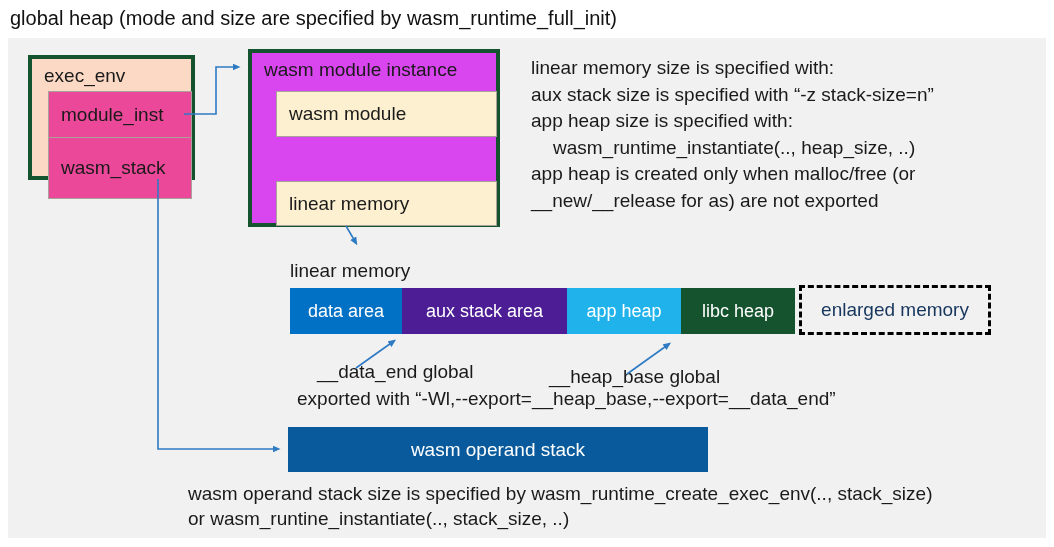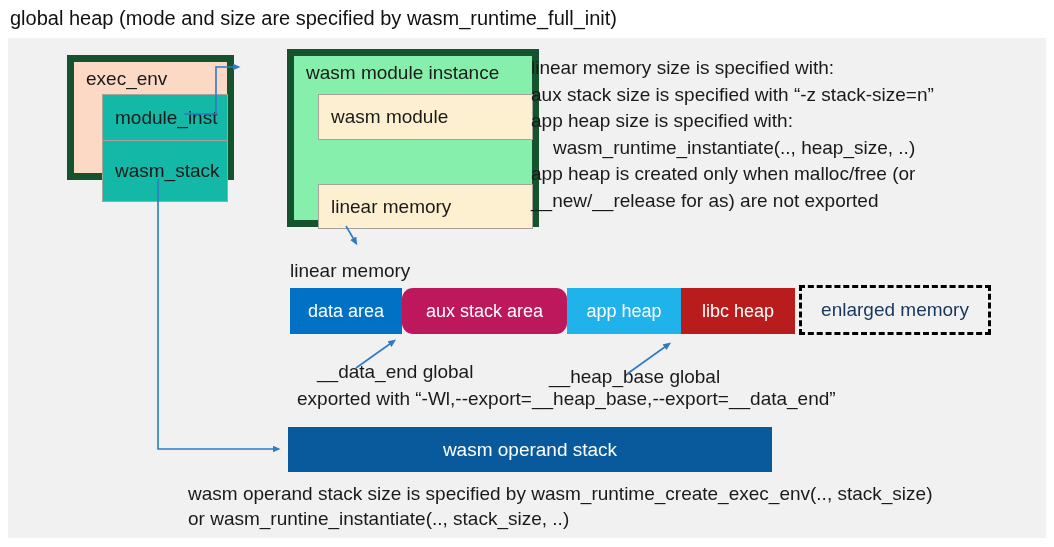--- a/index.html
+++ b/index.html
@@ -2,26 +2,26 @@
 <html><head>
 <meta charset="utf-8">
 <style>
   html,body{margin:0;padding:0;background:#ffffff;}
   body{font-family:"Liberation Sans", sans-serif; color:#1a1a1a;}
   #stage{position:relative;width:1054px;height:547px;background:#ffffff;overflow:hidden;}
   .panel{position:absolute;left:8px;top:38px;width:1038px;height:500px;background:#f1f1f1;}
   .title{position:absolute;left:10px;top:7px;font-size:20px;color:#111;}
 
   
-  .struct{position:absolute;border:7px solid #14532d;box-sizing:border-box;margin-left:39px;}
+  .struct{position:absolute;border:4px solid #14532d;box-sizing:border-box;}
   .struct .hdr{position:absolute;left:0;top:0;right:0;padding:6px 0 0 12px;font-size:19px;}
   .cell{position:absolute;border:1px solid #a9a29b;box-sizing:border-box;display:flex;align-items:center;padding-left:12px;font-size:19px;}
 
   #exec-env{left:28px;top:55px;width:167px;height:125px;background:#fcd9c4;}
-  #exec-env .cell{left:28px;right:-1px;background:#14b8a6;}
+  #exec-env .cell{left:16px;right:-1px;background:#ec4899;}
   #exec-row-0{top:32px;height:47px;}
   #exec-row-1{top:78px;height:62px;}
 
   #mod-inst{left:248px;top:49px;width:252px;height:178px;background:#fdf0d0;}
   #mod-inst .cell{left:24px;right:-1px;background:#fdf0d0;}
   #mi-row-0{top:38px;height:46px;}
   #mi-row-1{top:83px;height:46px;}
   #mi-row-2{top:128px;height:45px;}
 
   
@@ -36,62 +36,62 @@
   #seg-1{left:402px;width:165px;}
   #seg-2{left:567px;width:114px;}
   #seg-3{left:681px;width:114px;}
   .enlarged{position:absolute;left:799px;top:285px;width:192px;height:50px;border:3px dashed #000;box-sizing:border-box;display:flex;align-items:center;justify-content:center;font-size:19px;}
 
   .ann{position:absolute;font-size:19px;white-space:nowrap;}
   #ann-data-end{left:317px;top:361px;}
   #ann-heap-base{left:549px;top:366px;}
   #ann-exported{left:297px;top:388px;}
 
-  .opstack{position:absolute;left:288px;top:427px;width:484px;height:45px;display:flex;align-items:center;justify-content:center;color:#fff;font-size:19px;}
+  .opstack{position:absolute;left:288px;top:427px;width:420px;height:45px;display:flex;align-items:center;justify-content:center;color:#fff;font-size:19px;}
 
   .notes-bottom{position:absolute;left:188px;top:481px;font-size:19px;line-height:25px;white-space:nowrap;}
 
   svg.wires{position:absolute;left:0;top:0;pointer-events:none;}
 </style>
 </head>
 <body>
 
 <div id="stage">
 
   <div class="panel"></div>
 
   <div class="title">global heap (mode and size are specified by wasm_runtime_full_init)</div>
 
   <div id="exec-env" class="struct" style="background: rgb(252, 217, 196);">
     <div class="hdr">exec_env</div>
     <div id="exec-row-0" class="cell">module_inst</div>
     <div id="exec-row-1" class="cell">wasm_stack</div>
   </div>
 
-  <div id="mod-inst" class="struct" style="background: #86efac; padding-left: 47px;">
+  <div id="mod-inst" class="struct" style="background: #d946ef; padding-left: 47px;">
     <div class="hdr">wasm module instance</div>
     <div id="mi-row-0" class="cell">wasm module</div>
     <div id="mi-row-2" class="cell">linear memory</div>
   </div>
 
   <div class="notes-top">
     <div>linear memory size is specified with:</div>
     <div>aux stack size is specified with “-z stack-size=n”</div>
     <div>app heap size is specified with:</div>
     <div class="ind">wasm_runtime_instantiate(.., heap_size, ..)</div>
     <div>app heap is created only when malloc/free (or</div>
     <div>__new/__release for as) are not exported</div>
   </div>
 
   <div class="lm-label">linear memory</div>
 
   <div id="seg-0" class="seg" style="background: rgb(0, 113, 197);">data area</div>
-  <div id="seg-1" class="seg" style="background: #be185d; border-radius: 11px;">aux stack area</div>
+  <div id="seg-1" class="seg" style="background: #4c1d95;">aux stack area</div>
   <div id="seg-2" class="seg" style="background: rgb(32, 178, 235);">app heap</div>
-  <div id="seg-3" class="seg" style="background: #b91c1c;">libc heap</div>
+  <div id="seg-3" class="seg" style="background: #14532d;">libc heap</div>
   <div class="enlarged" style="color: rgb(23, 54, 93);">enlarged memory</div>
 
   <div id="ann-data-end" class="ann">__data_end global</div>
   <div id="ann-heap-base" class="ann">__heap_base global</div>
   <div id="ann-exported" class="ann">exported with “-Wl,--export=__heap_base,--export=__data_end”</div>
 
   <div class="opstack" style="background: rgb(8, 90, 157);">wasm operand stack</div>
 
   <div class="notes-bottom">
     <div>wasm operand stack size is specified by wasm_runtime_create_exec_env(.., stack_size)</div>

